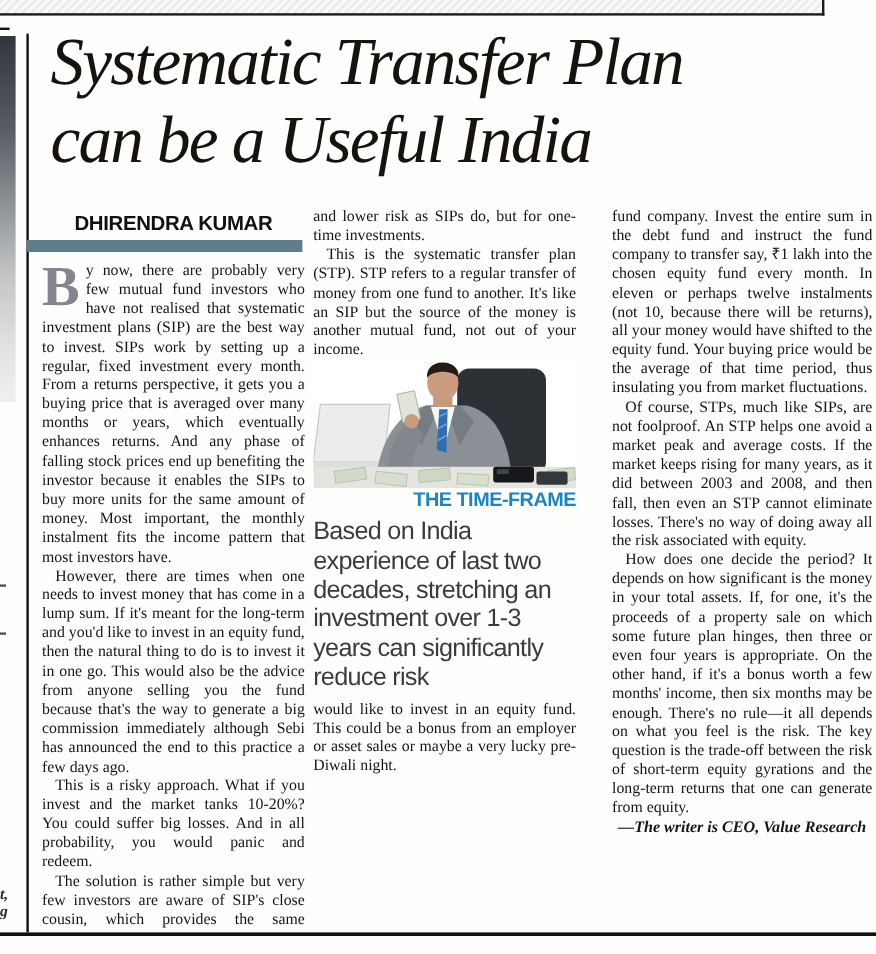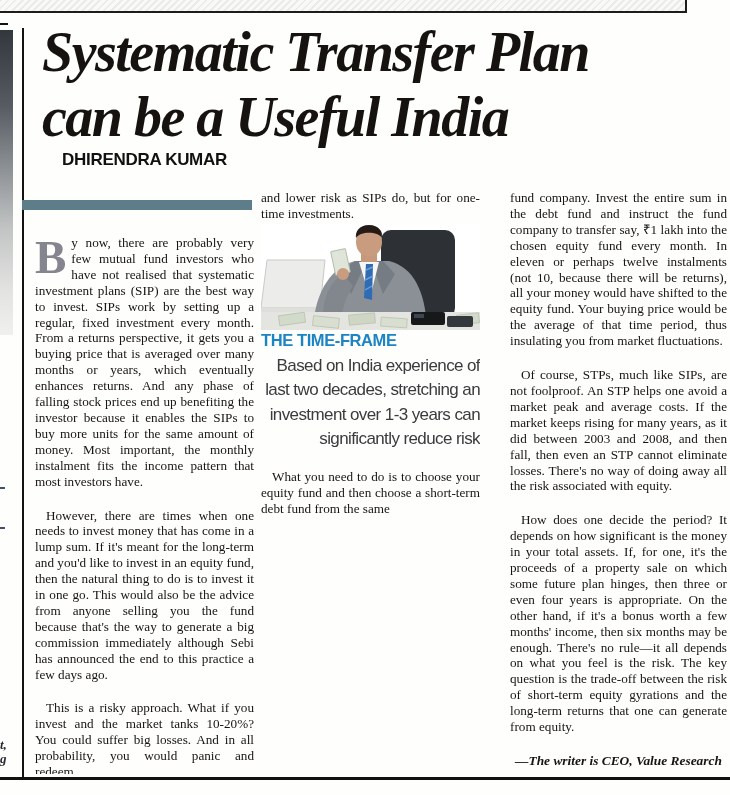--- a/index.html
+++ b/index.html
@@ -22,48 +22,48 @@
   .tick-a { position:absolute; left:0; top:487px; width:5px; height:2px; background:#44506a; }
   .tick-b { position:absolute; left:0; top:527px; width:5px; height:2px; background:#44506a; }
   .bottom-rule { position:absolute; left:0; top:777px; width:730px; height:3px; background:#111; }
   .edge-frags {
     position:absolute; left:0; top:738px; width:16px;
     font-style:italic; font-weight:700; font-size:13px; line-height:14px; color:#2a2a33;
     overflow:hidden;
   }
   .headline {
     position:absolute; left:42px; top:20px; width:672px;
-    font-style:italic; font-weight:700; font-size:56px; line-height:65px;
+    font-style:italic; font-weight:400; font-size:56px; line-height:65px;
     letter-spacing:-1.5px; color:#16120f;
   }
   .byline {
-    position:absolute; left:35px; top:150px; width:219px; text-align:center;
+    position:absolute; left:35px; top:177px; width:219px; text-align:center;
     font-family:"Liberation Sans", sans-serif; font-weight:700; font-size:17px;
     letter-spacing:-0.3px; color:#111;
   }
   .teal-bar { position:absolute; left:22px; top:200px; width:230px; height:10px; background:#5d7d8b; }
 
   .col { position:absolute; font-size:13.2px; line-height:15.9px; text-align:justify; overflow:hidden; }
   .col1 { left:35px;  top:217px; width:219px; height:557px; }
   .col2 { left:261px; top:172px; width:219px; height:603px; }
   .col3 { left:510px; top:172px; width:217px; height:603px; }
-  .para { text-indent:11px;margin-top:18px; }
+  .para { text-indent:11px; }
   .para.cont, .para.first { text-indent:0; }
   .dropcap {
     float:left; font-size:47px; line-height:40px; padding:2px 5px 0 0;
     color:#84858f; font-weight:600;
   }
   .photo-box { width:100%; height:106px; margin:2px 0 3px 0; overflow:hidden; }
   .tf-label {
     font-family:"Liberation Sans", sans-serif; font-weight:700; font-size:16.5px;
-    letter-spacing:-0.4px; color:#1b84c4; margin:3px 0 5px 0; text-align:left; text-indent:0;
+    letter-spacing:-0.4px; color:#1b84c4; margin:3px 0 5px 0; text-align:right; text-indent:0;
   }
   .pull-quote {
-    font-family:"Liberation Sans", sans-serif; font-size:17px; line-height:24.4px;
-    letter-spacing:-0.6px; color:#3b3b3d; text-align:right; margin-bottom:5px;
+    font-family:"Liberation Sans", sans-serif; font-size:21px; line-height:24.4px;
+    letter-spacing:-0.6px; color:#3b3b3d; text-align:left; margin-bottom:5px;
   }
   .credit { font-style:italic; font-weight:700; text-align:center; text-indent:0; font-size:13.4px; }
 </style>
 </head>
 <body>
 
 <div class="page">
 
   <div class="top-strip"></div>
   <div class="left-photo-strip"></div>
@@ -90,20 +90,21 @@
     <p class="para first">
       <span class="dropcap">B</span><span>y now, there are probably very few mutual fund investors who have not realised that systematic investment plans (SIP) are the best way to invest. SIPs work by setting up a regular, fixed investment every month. From a returns perspective, it gets you a buying price that is averaged over many months or years, which eventually enhances returns. And any phase of falling stock prices end up benefiting the investor because it enables the SIPs to buy more units for the same amount of money. Most important, the monthly instalment fits the income pattern that most investors have.</span>
     </p>
     <p class="para">However, there are times when one needs to invest money that has come in a lump sum. If it's meant for the long-term and you'd like to invest in an equity fund, then the natural thing to do is to invest it in one go. This would also be the advice from anyone selling you the fund because that's the way to generate a big commission immediately although Sebi has announced the end to this practice a few days ago.</p>
     <p class="para">This is a risky approach. What if you invest and the market tanks 10-20%? You could suffer big losses. And in all probability, you would panic and redeem.</p>
     <p class="para">The solution is rather simple but very few investors are aware of SIP's close cousin, which provides the same potential for higher returns</p>
   </div>
 
   <div class="col col2">
     <p class="para cont">and lower risk as SIPs do, but for one-time investments.</p>
+    <p class="para">This is the systematic transfer plan (STP). STP refers to a regular transfer of money from one fund to another. It's like an SIP but the source of the money is another mutual fund, not out of your income.</p>
 
     <div class="photo-box">
       <svg width="219" height="106" viewBox="0 0 219 106" xmlns="http://www.w3.org/2000/svg">
         <rect x="0" y="0" width="219" height="106" fill="#ffffff"></rect>
 
         <rect x="120" y="6" width="74" height="88" rx="10" fill="#2d3136"></rect>
         <rect x="112" y="58" width="14" height="30" rx="6" fill="#3a3f45"></rect>
 
         <polygon points="6,36 64,36 59,84 0,84" fill="#ececea" stroke="#c9c9c6" stroke-width="1"></polygon>
         <polygon points="0,84 59,84 66,92 0,92" fill="#dededb"></polygon>
@@ -136,21 +137,21 @@
 
         <rect x="150" y="88" width="34" height="13" rx="2" fill="#17181a"></rect>
         <rect x="153" y="90" width="10" height="4" fill="#3d4650"></rect>
         <rect x="186" y="92" width="26" height="11" rx="2" fill="#34383d"></rect>
       </svg>
     </div>
 
     <div class="tf-label">THE TIME-FRAME</div>
     <div class="pull-quote">Based on India experience of last two decades, stretching an investment over 1-3 years can significantly reduce risk</div>
 
-    <p class="para">What you need to do is to choose your equity fund and then choose a short-term debt fund from the same</p>
+    <p class="para cont">would like to invest in an equity fund. This could be a bonus from an employer or asset sales or maybe a very lucky pre-Diwali night.</p>
   </div>
 
   <div class="col col3">
     <p class="para cont">fund company. Invest the entire sum in the debt fund and instruct the fund company to transfer say, ₹1 lakh into the chosen equity fund every month. In eleven or perhaps twelve instalments (not 10, because there will be returns), all your money would have shifted to the equity fund. Your buying price would be the average of that time period, thus insulating you from market fluctuations.</p>
     <p class="para">Of course, STPs, much like SIPs, are not foolproof. An STP helps one avoid a market peak and average costs. If the market keeps rising for many years, as it did between 2003 and 2008, and then fall, then even an STP cannot eliminate losses. There's no way of doing away all the risk associated with equity.</p>
     <p class="para">How does one decide the period? It depends on how significant is the money in your total assets. If, for one, it's the proceeds of a property sale on which some future plan hinges, then three or even four years is appropriate. On the other hand, if it's a bonus worth a few months' income, then six months may be enough. There's no rule—it all depends on what you feel is the risk. The key question is the trade-off between the risk of short-term equity gyrations and the long-term returns that one can generate from equity.</p>
     <p class="para credit">—The writer is CEO, Value Research</p>
   </div>
 
 </div>

